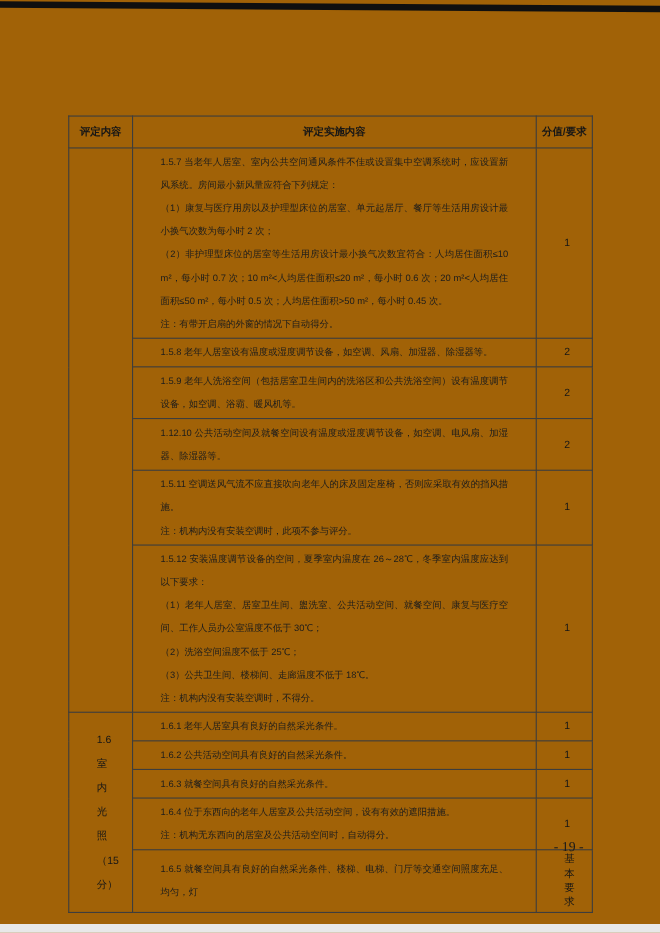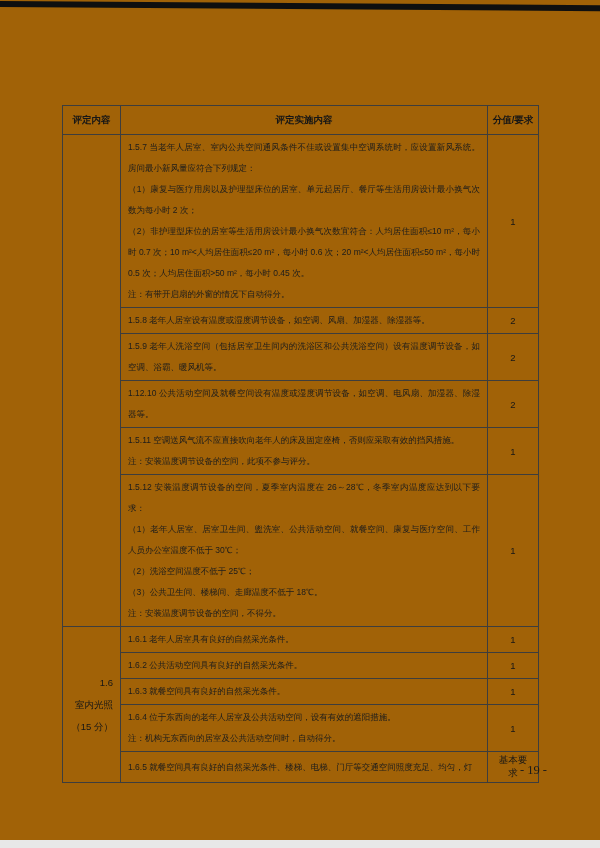--- a/index.html
+++ b/index.html
@@ -33,21 +33,21 @@
     width: 476px;
     border-collapse: collapse;
     table-layout: fixed;
   }
   table.eval col.c1 { width: 58px; }
   table.eval col.c2 { width: 367px; }
   table.eval col.c3 { width: 51px; }
   table.eval th, table.eval td {
     border: 1px solid #3d3d3d;
     vertical-align: middle;
-    padding: 2px 7px;
+    padding: 2px 25px;
   }
   table.eval th {
     font-size: 9.5px;
     font-weight: bold;
     text-align: center;
     height: 24px;
     padding: 2px 2px;
     color: #161616;
   }
   td.criteria {
@@ -69,21 +69,21 @@
     text-align: right;
     line-height: 22px;
     color: #161616;
     padding: 2px 2px;
   }
   .pagenum {
     position: absolute;
     left: 487px;
     top: 763px;
     width: 60px;
-    text-align: right;
+    text-align: center;
     font-family: "Liberation Serif", serif;
     font-size: 12.5px;
     color: #1a1a1a;
   }
 </style>
 </head>
 <body>
 
 <div class="page">
 
@@ -131,32 +131,32 @@
     <tr>
       <td class="criteria">
         <div class="p">1.12.10 公共活动空间及就餐空间设有温度或湿度调节设备，如空调、电风扇、加湿器、除湿器等。</div>
       </td>
       <td class="score">2</td>
     </tr>
 
     <tr>
       <td class="criteria">
         <div class="p">1.5.11 空调送风气流不应直接吹向老年人的床及固定座椅，否则应采取有效的挡风措施。</div>
-        <div class="p">注：安装温度调节设备的空间，此项不参与评分。</div>
+        <div class="p">注：机构内没有安装空调时，此项不参与评分。</div>
       </td>
       <td class="score">1</td>
     </tr>
 
     <tr>
       <td class="criteria">
         <div class="p">1.5.12 安装温度调节设备的空间，夏季室内温度在 26～28℃，冬季室内温度应达到以下要求：</div>
         <div class="p">（1）老年人居室、居室卫生间、盥洗室、公共活动空间、就餐空间、康复与医疗空间、工作人员办公室温度不低于 30℃；</div>
         <div class="p">（2）洗浴空间温度不低于 25℃；</div>
         <div class="p">（3）公共卫生间、楼梯间、走廊温度不低于 18℃。</div>
-        <div class="p">注：安装温度调节设备的空间，不得分。</div>
+        <div class="p">注：机构内没有安装空调时，不得分。</div>
       </td>
       <td class="score">1</td>
     </tr>
 
     <tr>
       <td class="section" rowspan="5">
         <div>1.6</div>
         <div>室内光照</div>
         <div>（15 分）</div>
       </td>

